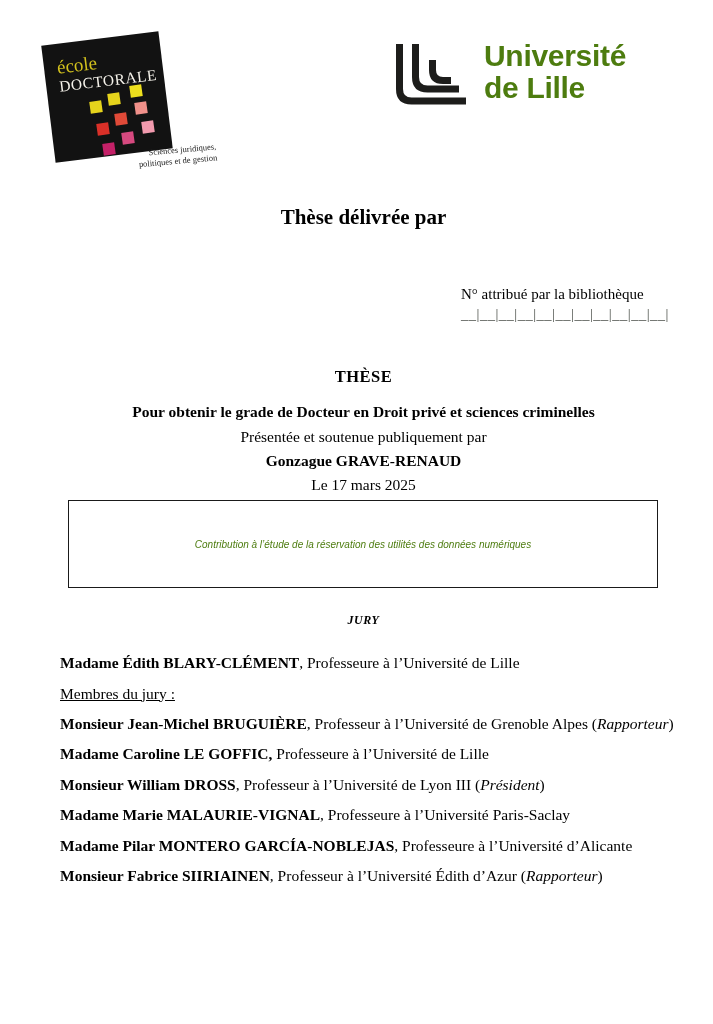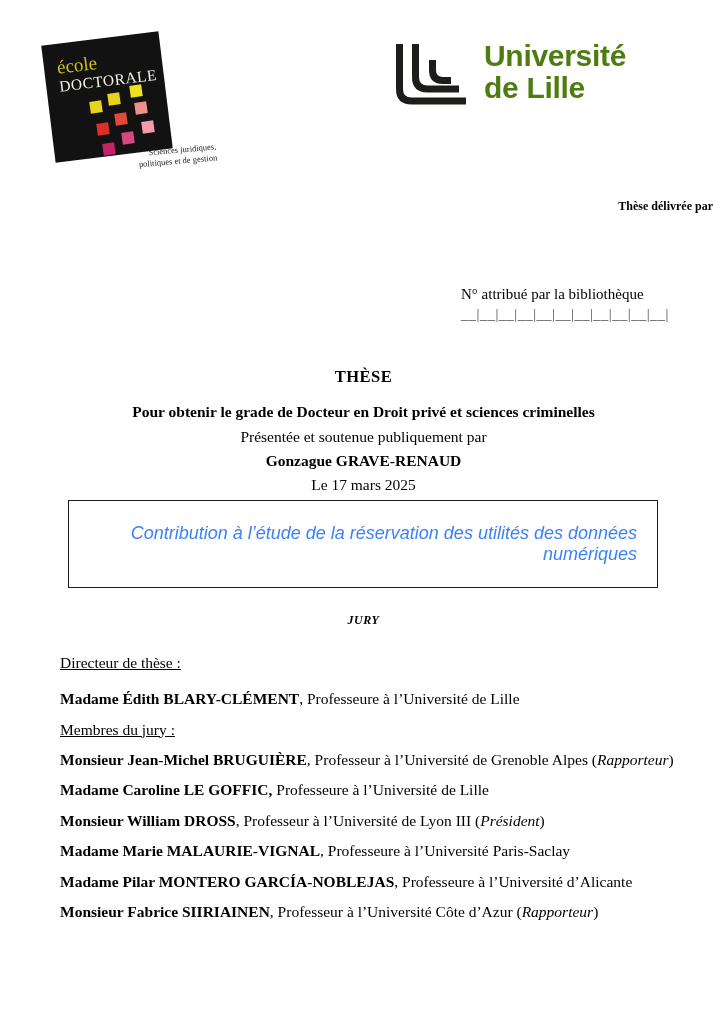--- a/index.html
+++ b/index.html
@@ -25,40 +25,40 @@
   }
   
   .udl-logo{position:absolute;left:396px;top:44px;display:flex;gap:14px;align-items:flex-start;}
   .udl-mark{display:block;}
   .udl-text{
     font-family:"Liberation Sans",sans-serif;font-weight:bold;font-size:30px;
     line-height:32px;color:#4d7c0f;letter-spacing:-.3px;margin-top:-4px;
   }
   
   .centered{position:absolute;left:14px;right:0;text-align:center;}
-  .delivered{top:199px;font-weight:bold;font-size:12px;text-align:right;}
+  .delivered{top:205px;font-weight:bold;font-size:21px;}
   .university{top:243px;font-weight:bold;font-size:16px;}
   .these{top:367px;font-weight:bold;font-size:16.5px;letter-spacing:.5px;}
   .degree{top:403px;font-weight:bold;font-size:15.5px;}
   .presented{top:428px;font-size:15.5px;}
   .author{top:452px;font-weight:bold;font-size:15.5px;}
   .date{top:476px;font-size:15.5px;}
   .jury-heading{top:613px;font-weight:bold;font-size:12px;letter-spacing:.5px;font-style:italic;}
   
   .lib-block{position:absolute;left:461px;top:286px;font-size:15px;}
   .lib-boxes{margin-top:3px;font-size:14.5px;color:#4a4f49;letter-spacing:.5px;}
   
   .title-box{
     position:absolute;left:68px;top:500px;width:590px;height:88px;
     border:1.5px solid #1a1a1a;display:flex;align-items:center;justify-content:center;
     box-sizing:border-box;
   }
   .title-text{
-    font-family:"Liberation Sans",sans-serif;font-style:italic;font-size:18px;color:#3b82f6;
-    padding:0 20px;text-align:right;
+    font-family:"Liberation Sans",sans-serif;font-style:italic;font-size:10px;color:#4d7c0f;
+    padding:0 20px;text-align:left;
   }
   
   .jury-block{position:absolute;left:60px;top:654px;right:15px;font-size:15.5px;line-height:17px;}
   .jury-label{text-decoration:underline;margin-bottom:19px;}
   .director-row{margin-bottom:21px;}
   .members-label{margin-bottom:13px;}
   .jury-row{margin-bottom:13.5px;}
   .bold{font-weight:bold;}
   .italic{font-style:italic;}
 </style>
@@ -112,21 +112,20 @@
   <div class="centered author">Gonzague GRAVE-RENAUD</div>
   <div class="centered date">Le 17 mars 2025</div>
 
   <div class="title-box">
     <div class="title-text">Contribution à l’étude de la réservation des utilités des données numériques</div>
   </div>
 
   <div class="centered jury-heading">JURY</div>
 
   <div class="jury-block">
-    <div class="jury-label">Directeur de thèse :</div>
     <div class="jury-row director-row">
       <span class="bold">Madame Édith BLARY-CLÉMENT</span><span>, Professeure à l’Université de Lille</span>
     </div>
     <div class="jury-label members-label">Membres du jury :</div>
 
     <div class="jury-row">
       <span class="bold">Monsieur Jean-Michel BRUGUIÈRE</span><span>, Professeur à l’Université de Grenoble Alpes (</span><span class="italic">Rapporteur</span><span>)</span>
     </div>
     <div class="jury-row">
       <span class="bold">Madame Caroline LE GOFFIC,</span><span> Professeure à l’Université de Lille</span><span class="italic"></span><span></span>
@@ -134,17 +133,17 @@
     <div class="jury-row">
       <span class="bold">Monsieur William DROSS</span><span>, Professeur à l’Université de Lyon III (</span><span class="italic">Président</span><span>)</span>
     </div>
     <div class="jury-row">
       <span class="bold">Madame Marie MALAURIE-VIGNAL</span><span>, Professeure à l’Université Paris-Saclay</span><span class="italic"></span><span></span>
     </div>
     <div class="jury-row">
       <span class="bold">Madame Pilar MONTERO GARCÍA-NOBLEJAS</span><span>, Professeure à l’Université d’Alicante</span><span class="italic"></span><span></span>
     </div>
     <div class="jury-row">
-      <span class="bold">Monsieur Fabrice SIIRIAINEN</span><span>, Professeur à l’Université Côte d’Azur (</span><span class="italic">Rapporteur</span><span>)</span>
+      <span class="bold">Monsieur Fabrice SIIRIAINEN</span><span>, Professeur à l’Université Édith d’Azur (</span><span class="italic">Rapporteur</span><span>)</span>
     </div>
   </div>
 
 </div>
 
 </body></html>

